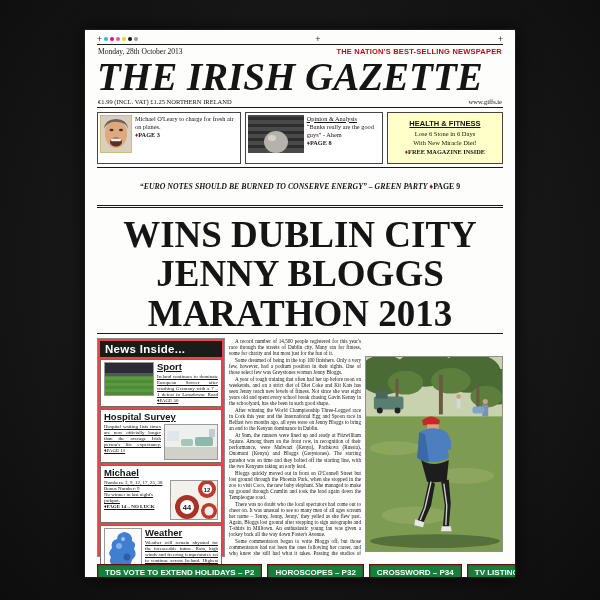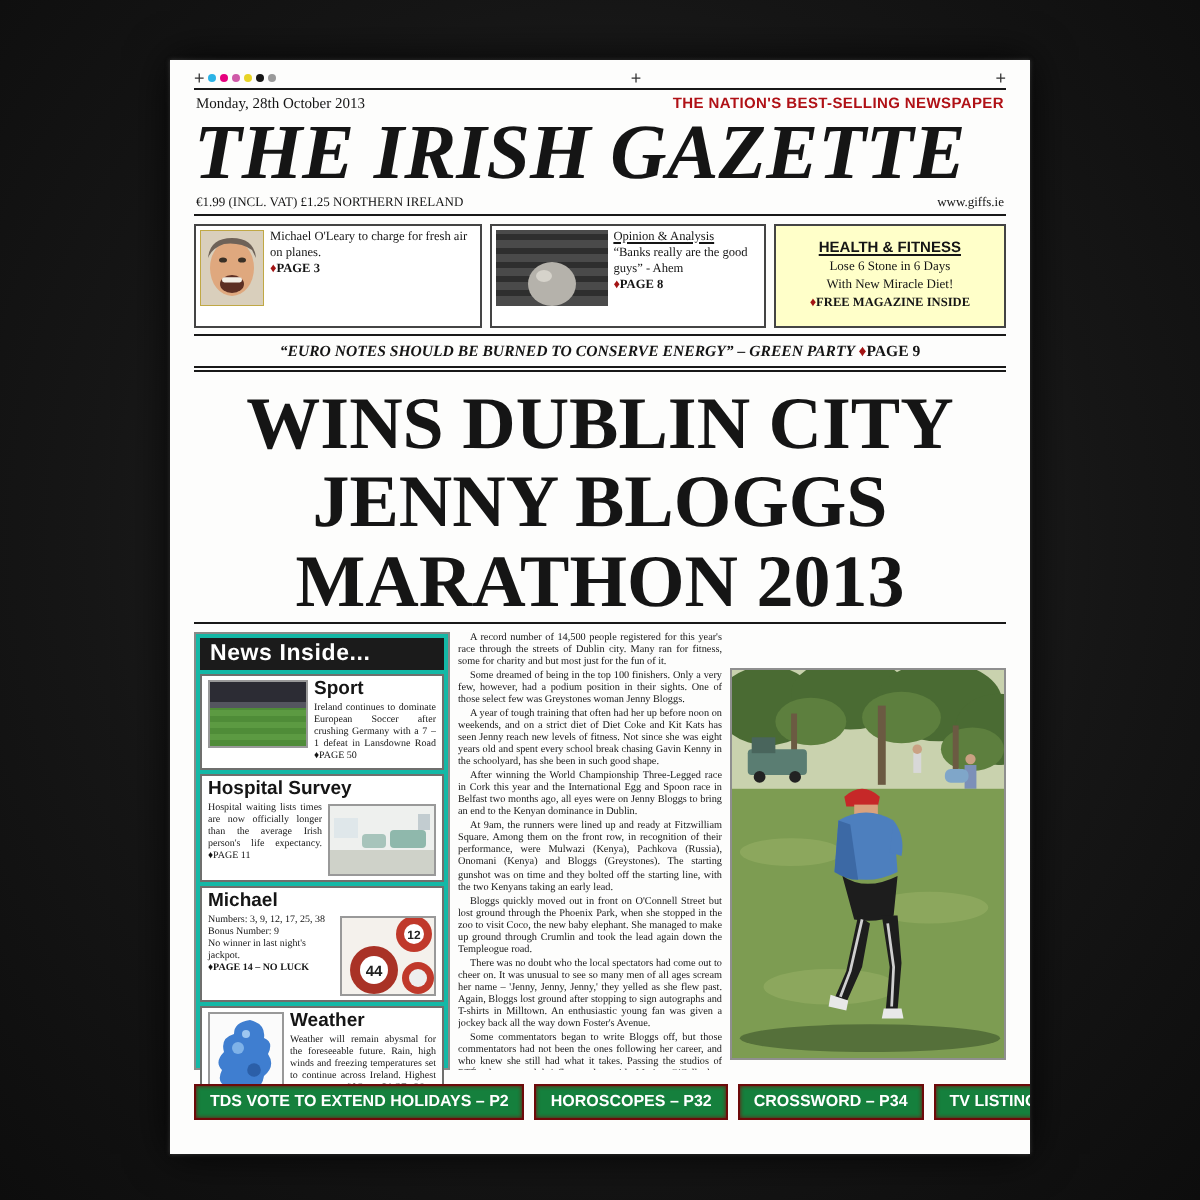--- a/index.html
+++ b/index.html
@@ -26,30 +26,30 @@
   .t2{flex:1.2;}
   .t3{flex:1;background:#ffffc9;flex-direction:column;align-items:center;text-align:center;justify-content:center;gap:1px;}
   .t-photo{flex:none;}
   .t-page{font-weight:bold;}
   .diamond{color:#a31414;}
   .kicker{text-decoration:underline;}
   .t3 .h{font-family:"Liberation Sans",sans-serif;font-weight:bold;font-size:7.5px;text-decoration:underline;}
   .t3 .l{font-size:6.5px;}
   .t3 .p{font-weight:bold;font-size:6.3px;}
 
-  .quote-banner{border-top:1px solid #181818;border-bottom:1px solid #181818;text-align:center;font-size:7.8px;padding:3px 0;margin-top:1px;font-weight:bold;}
+  .quote-banner{border-top:1px solid #181818;border-bottom:1px solid #181818;text-align:center;font-size:7.8px;padding:14px 0;margin-top:1px;font-weight:bold;}
   .quote-banner .q{font-style:italic;}
   .gap-rule{border-top:1.5px solid #181818;margin-top:1.5px;}
 
   .headline{text-align:center;font-weight:bold;font-size:37px;line-height:1.06;margin-top:7px;}
   .subhead{text-align:center;font-size:18.5px;margin:5px 0 6px;}
 
   .content{display:flex;gap:4px;height:219px;margin-top:4px;}
 
-  .sidebar{width:128px;flex:none;background:#14b8a6;border:1px solid #8a8a88;box-sizing:border-box;padding:2px;display:flex;flex-direction:column;gap:2.5px;}
+  .sidebar{width:128px;flex:none;background:#ef4444;border:1px solid #8a8a88;box-sizing:border-box;padding:2px;display:flex;flex-direction:column;gap:2.5px;text-decoration:underline;}
   .news-header{background:#1b1b1b;color:#fff;font-family:"Liberation Sans",sans-serif;font-weight:bold;font-size:11.5px;padding:2px 5px;letter-spacing:.3px;}
   .sb-box{background:#fff;border:1px solid #6f6f6d;padding:2px 3px;font-size:5px;line-height:1.2;}
   .sb-title{font-family:"Liberation Sans",sans-serif;font-weight:bold;font-size:9.5px;line-height:1.1;margin-bottom:1px;}
   .sb-row{display:flex;gap:3px;align-items:flex-start;}
   .sb-text{text-align:justify;}
   .sb-img{flex:none;border:1px solid #999;}
   .sb-bold{font-weight:bold;}
 
   .article{flex:1;font-size:5.15px;line-height:1.17;text-align:justify;overflow:hidden;}
   .article p{margin:0 0 1px;text-indent:6px;}

